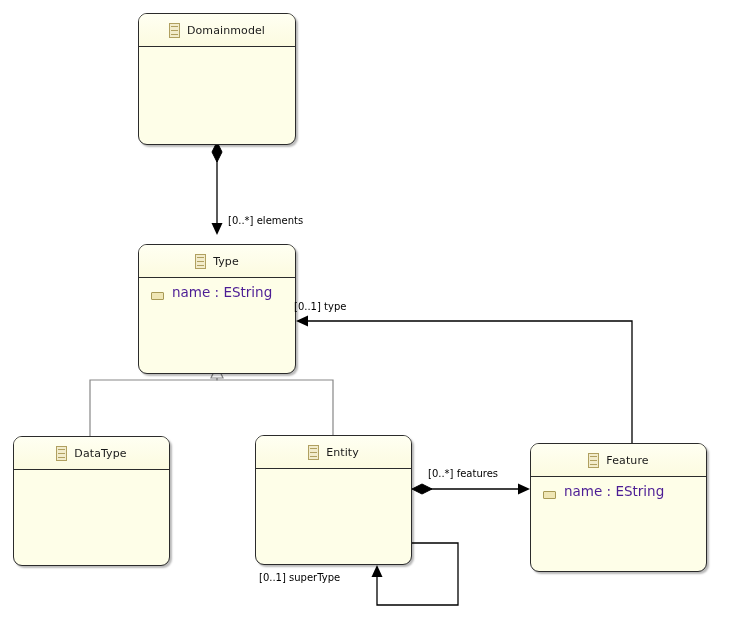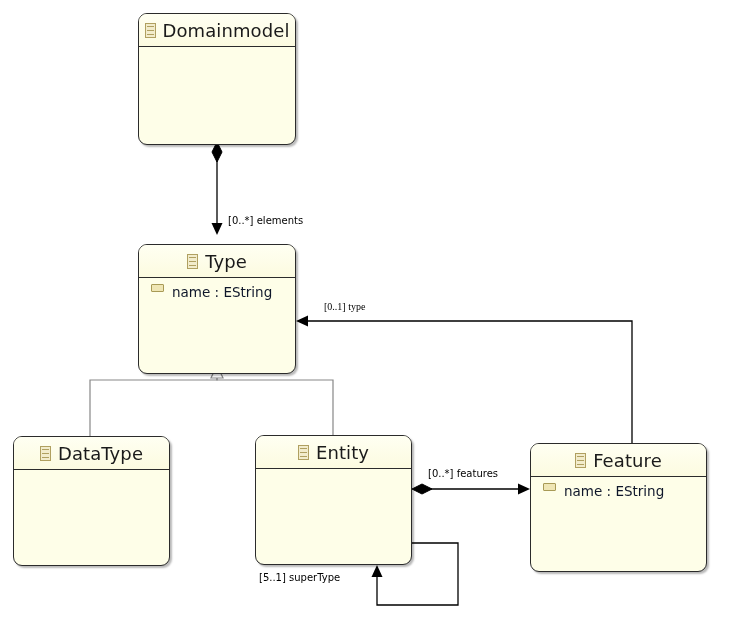--- a/index.html
+++ b/index.html
@@ -42,35 +42,35 @@
     height: 33px;
     box-sizing: border-box;
     display: flex;
     align-items: center;
     justify-content: center;
     gap: 7px;
     border-bottom: 1px solid #2b2b2b;
     background: linear-gradient(to bottom, #fffff2 0%, #fcfbe0 100%);
   }
   .uml-title {
-    font-size: 18px;
+    font-size: 11px;
     color: #1a1a1a;
     letter-spacing: 0.1px;
     white-space: nowrap;
   }
   .uml-body {
     padding: 5px 0 0 0;
   }
   .uml-attr {
     display: flex;
-    align-items: flex-start;
+    align-items: flex-end;
     gap: 8px;
     padding: 1px 0 1px 12px;
     font-size: 13.5px;
-    color: #0f172a;
+    color: #4c1d95;
     white-space: nowrap;
   }
 
   
   .icon-class {
     width: 11px;
     height: 15px;
     box-sizing: border-box;
     border: 1px solid #b0a060;
     background: #f2eccb;
@@ -211,19 +211,19 @@
     <div class="uml-body">
       <div class="uml-attr">
         <span class="icon-attr"></span>
         <span>name : EString</span>
       </div>
     </div>
   </div>
 
   <div class="edge-label" style="left:228px; top:215px;">[0..*] elements</div>
 
-  <div class="edge-label" style="left:324px; top:301px;font-family:Liberation Serif, serif;">[0..1] type</div>
+  <div class="edge-label" style="left:294px; top:301px;">[0..1] type</div>
 
   <div class="edge-label" style="left:428px; top:468px;">[0..*] features</div>
 
-  <div class="edge-label" style="left:259px; top:572px;">[5..1] superType</div>
+  <div class="edge-label" style="left:259px; top:572px;">[0..1] superType</div>
 
 </div>
 
 </body></html>

